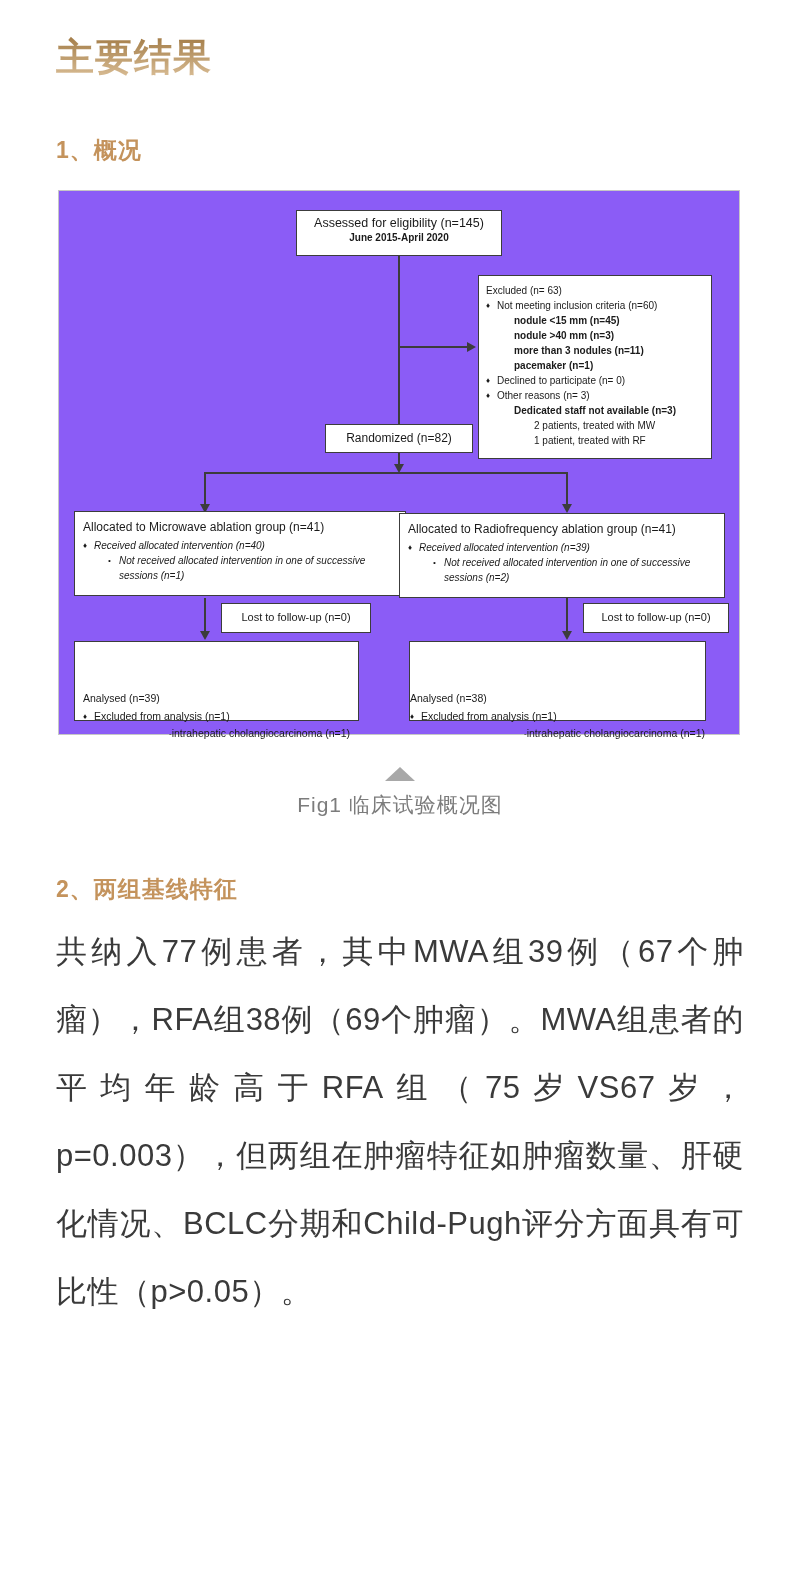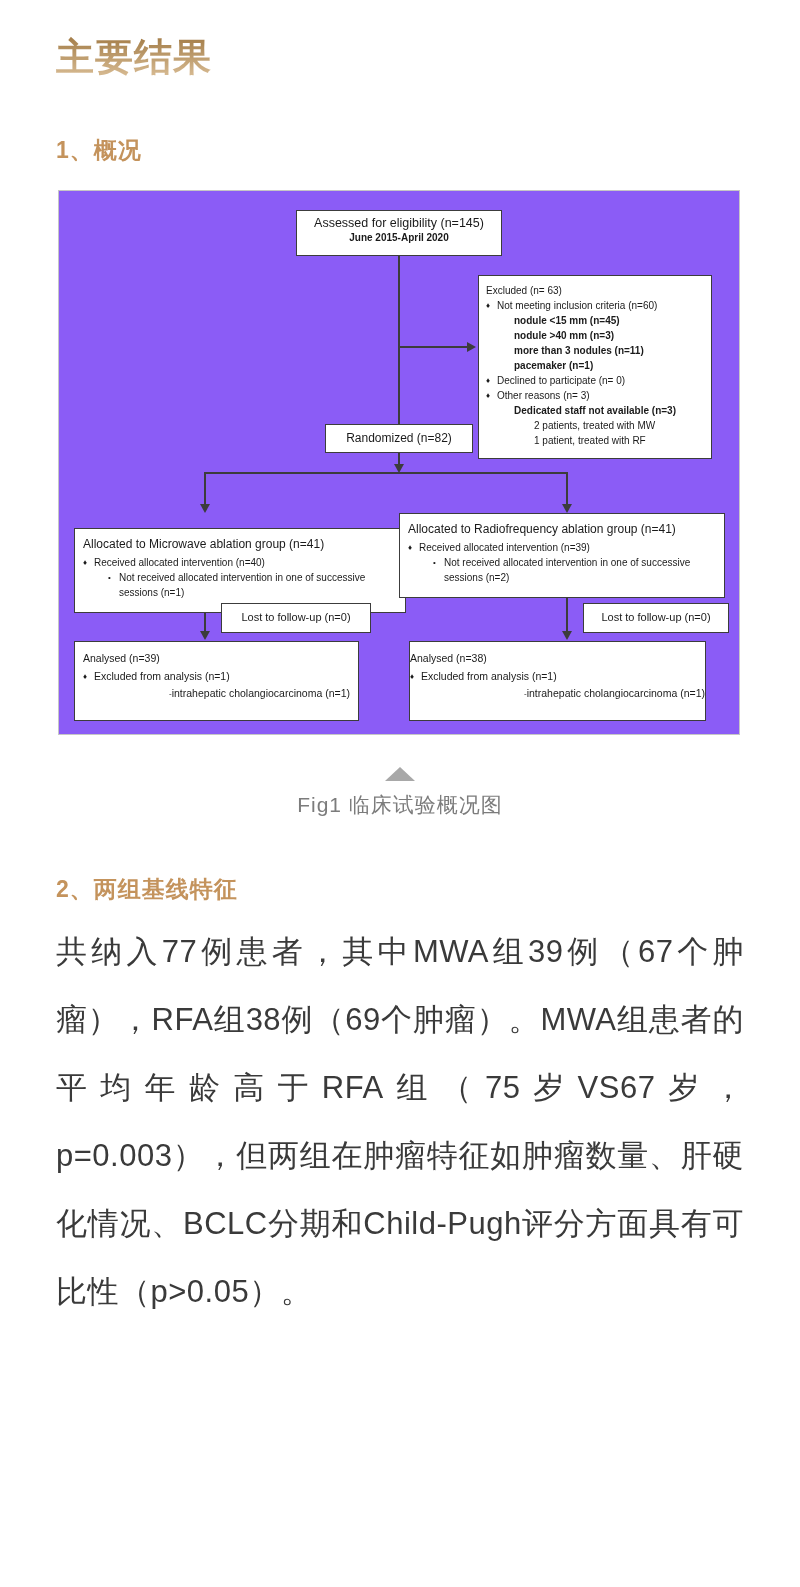--- a/index.html
+++ b/index.html
@@ -37,31 +37,31 @@
   .arr-r { position:absolute; width:0; height:0; border-top:5px solid transparent; border-bottom:5px solid transparent; border-left:9px solid #3c3c3c; }
   .arr-d { position:absolute; width:0; height:0; border-left:5px solid transparent; border-right:5px solid transparent; border-top:9px solid #3c3c3c; }
 
   .box-assessed { left:237px; top:19px;  width:206px; height:46px; text-align:center; padding-top:5px; }
   .box-assessed .t1 { font-size:12.5px; }
   .box-assessed .t2 { font-size:10px; font-weight:bold; margin-top:2px; }
 
   .box-excluded { left:419px; top:84px; width:234px; height:184px; padding:7px 7px; font-size:10px; line-height:15px; }
   .box-randomized { left:266px; top:233px; width:148px; height:29px; text-align:center; font-size:12px; line-height:26px; }
 
-  .box-alloc-l { left:15px;  top:337px; width:332px; height:85px; padding:6px 8px; }
+  .box-alloc-l { left:15px;  top:320px; width:332px; height:85px; padding:6px 8px; }
   .box-alloc-r { left:340px; top:322px; width:326px; height:85px; padding:6px 8px; }
   .alloc-title { font-size:12px; line-height:18px; }
-  .alloc-items { font-size:10px; line-height:15px; margin-top:2px; }
+  .alloc-items { font-size:10px; line-height:15px; margin-top:2px;font-style:italic; }
 
   .box-lost-l { left:162px; top:412px; width:150px; height:30px; text-align:center; font-size:11px; line-height:27px; }
   .box-lost-r { left:524px; top:412px; width:146px; height:30px; text-align:center; font-size:11px; line-height:27px; }
 
   .box-analysed-l { left:15px;  top:450px; width:285px; height:80px; padding:8px 8px; font-size:10.5px; line-height:16px; }
   .box-analysed-r { left:350px; top:450px; width:297px; height:80px; padding:8px 0; font-size:10.5px; line-height:16px; }
-  .an-title { margin-bottom:2px; }
+  .an-title { margin-bottom:2px;margin-top:40px; }
 
   .fl { position:relative; }
   .lv1 { padding-left:11px; }
   .lv1d{ padding-left:15px;text-align:right; }
   .lv2 { padding-left:28px;font-weight:bold; }
   .lv2h{ padding-left:36px; }
   .lv3 { padding-left:48px; }
   .blt { display:inline-block; width:11px; margin-left:-11px; font-size:8px; vertical-align:1px; }
   .blt:empty { display:none; }
 

